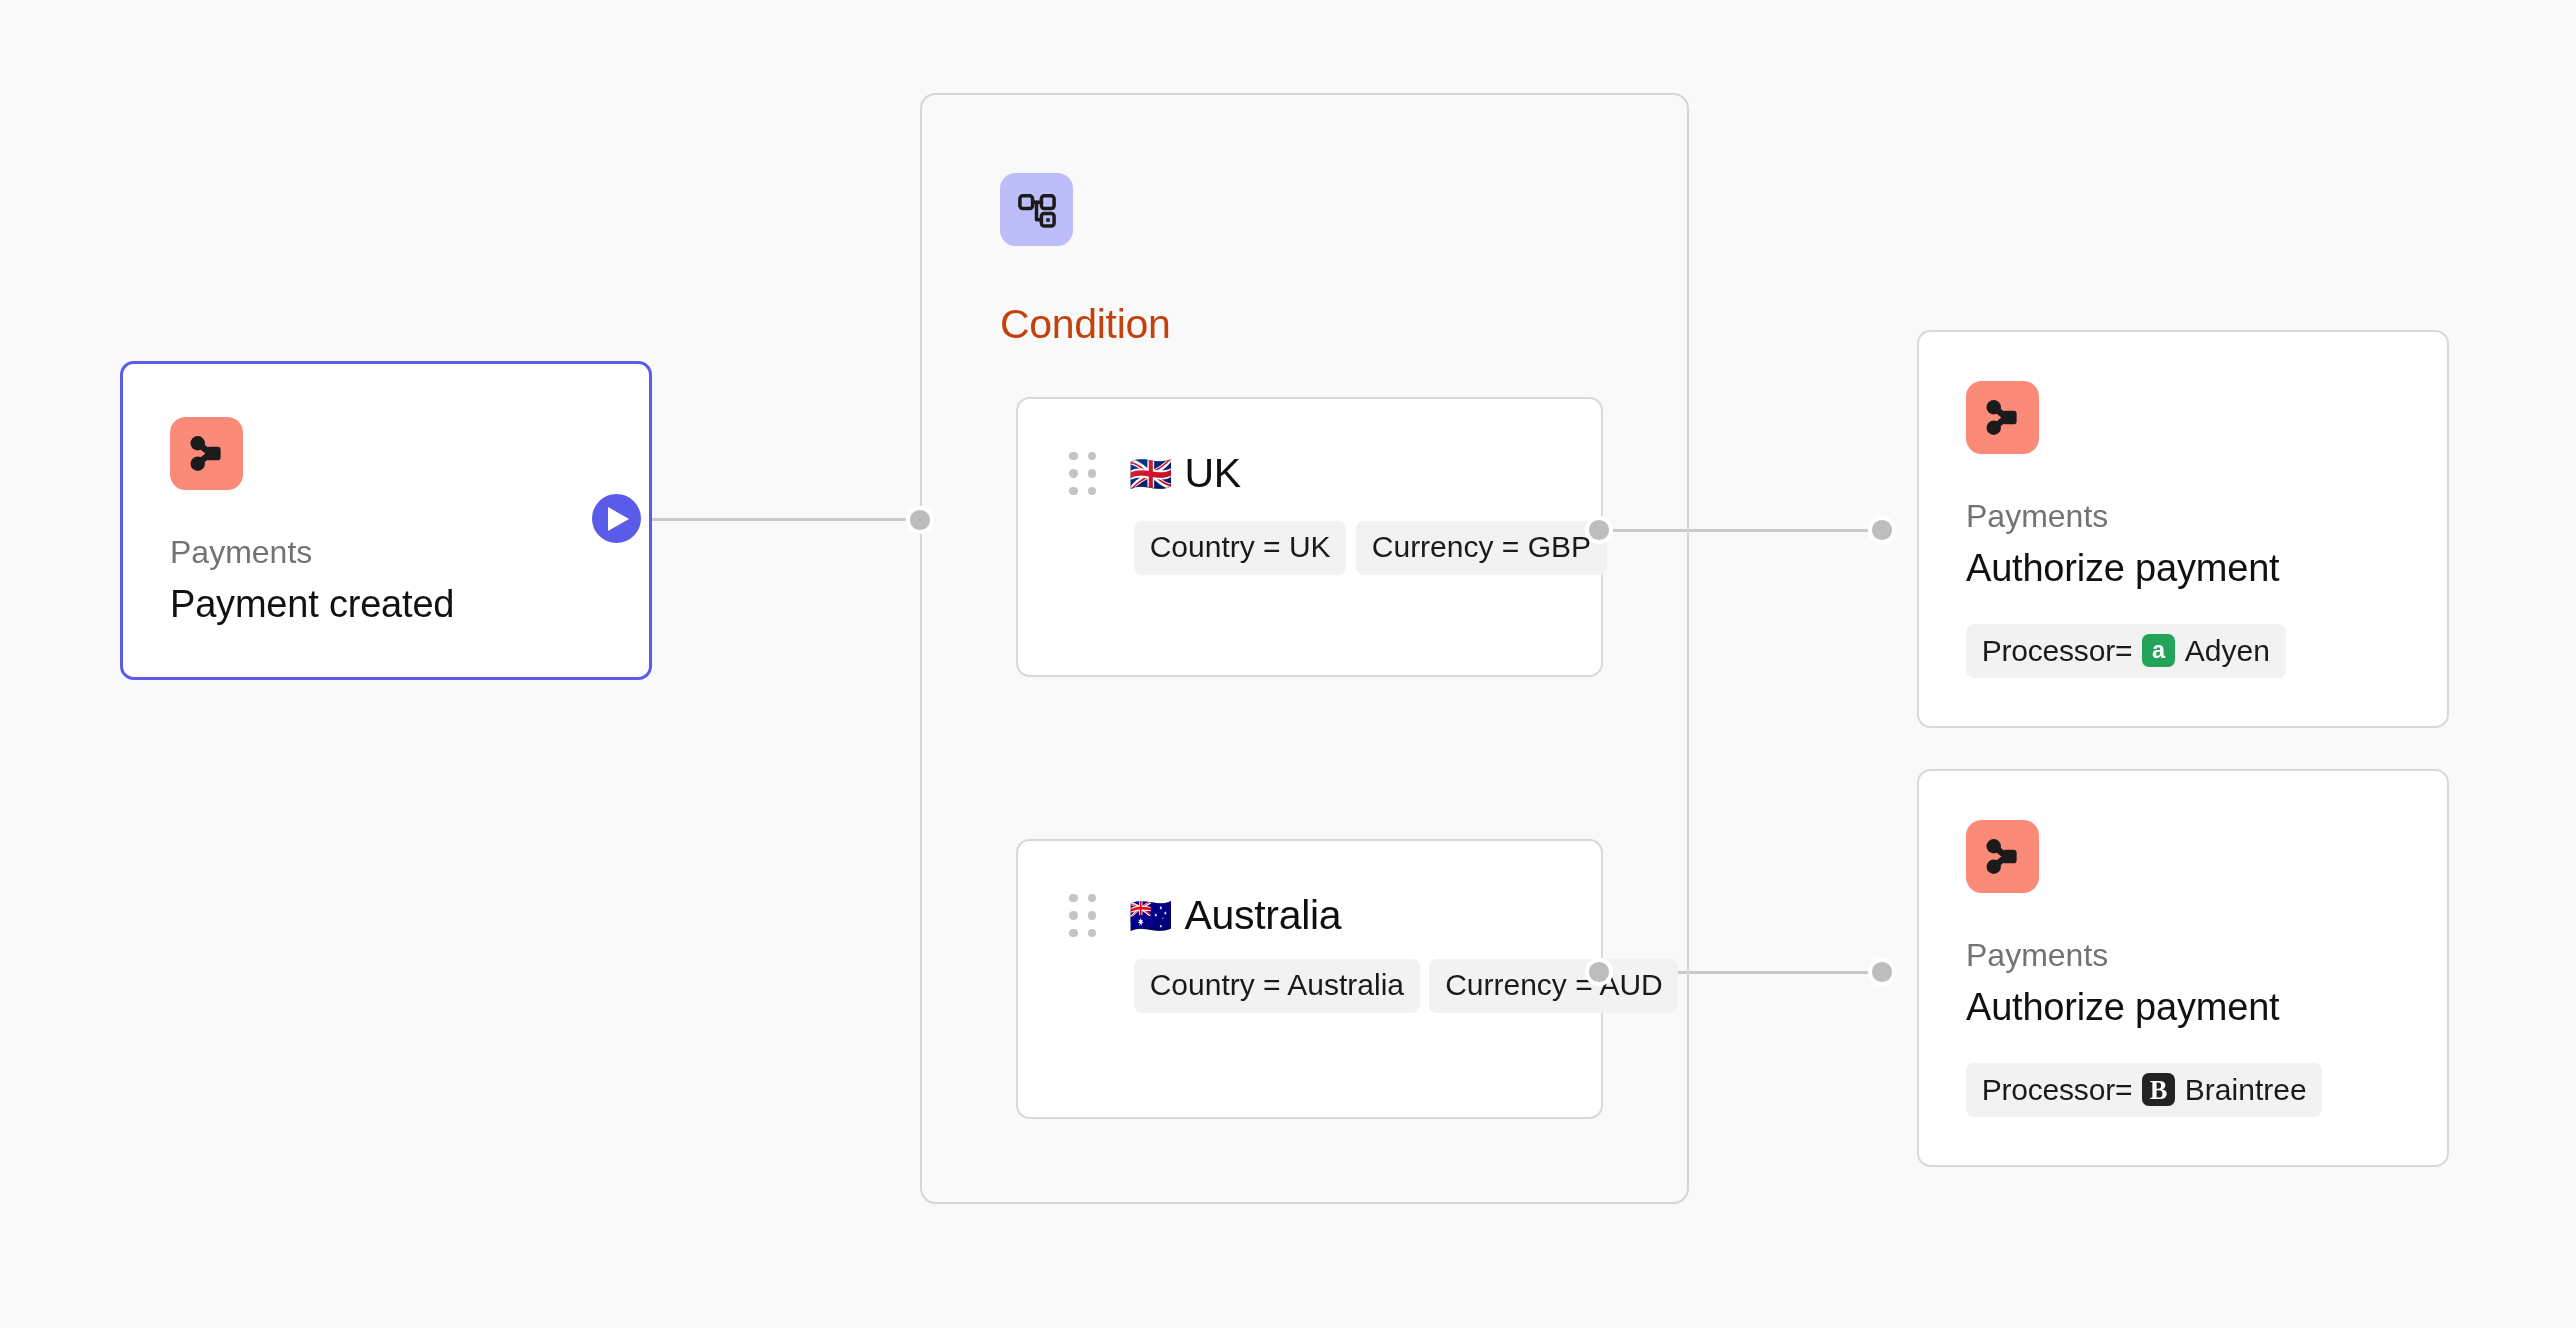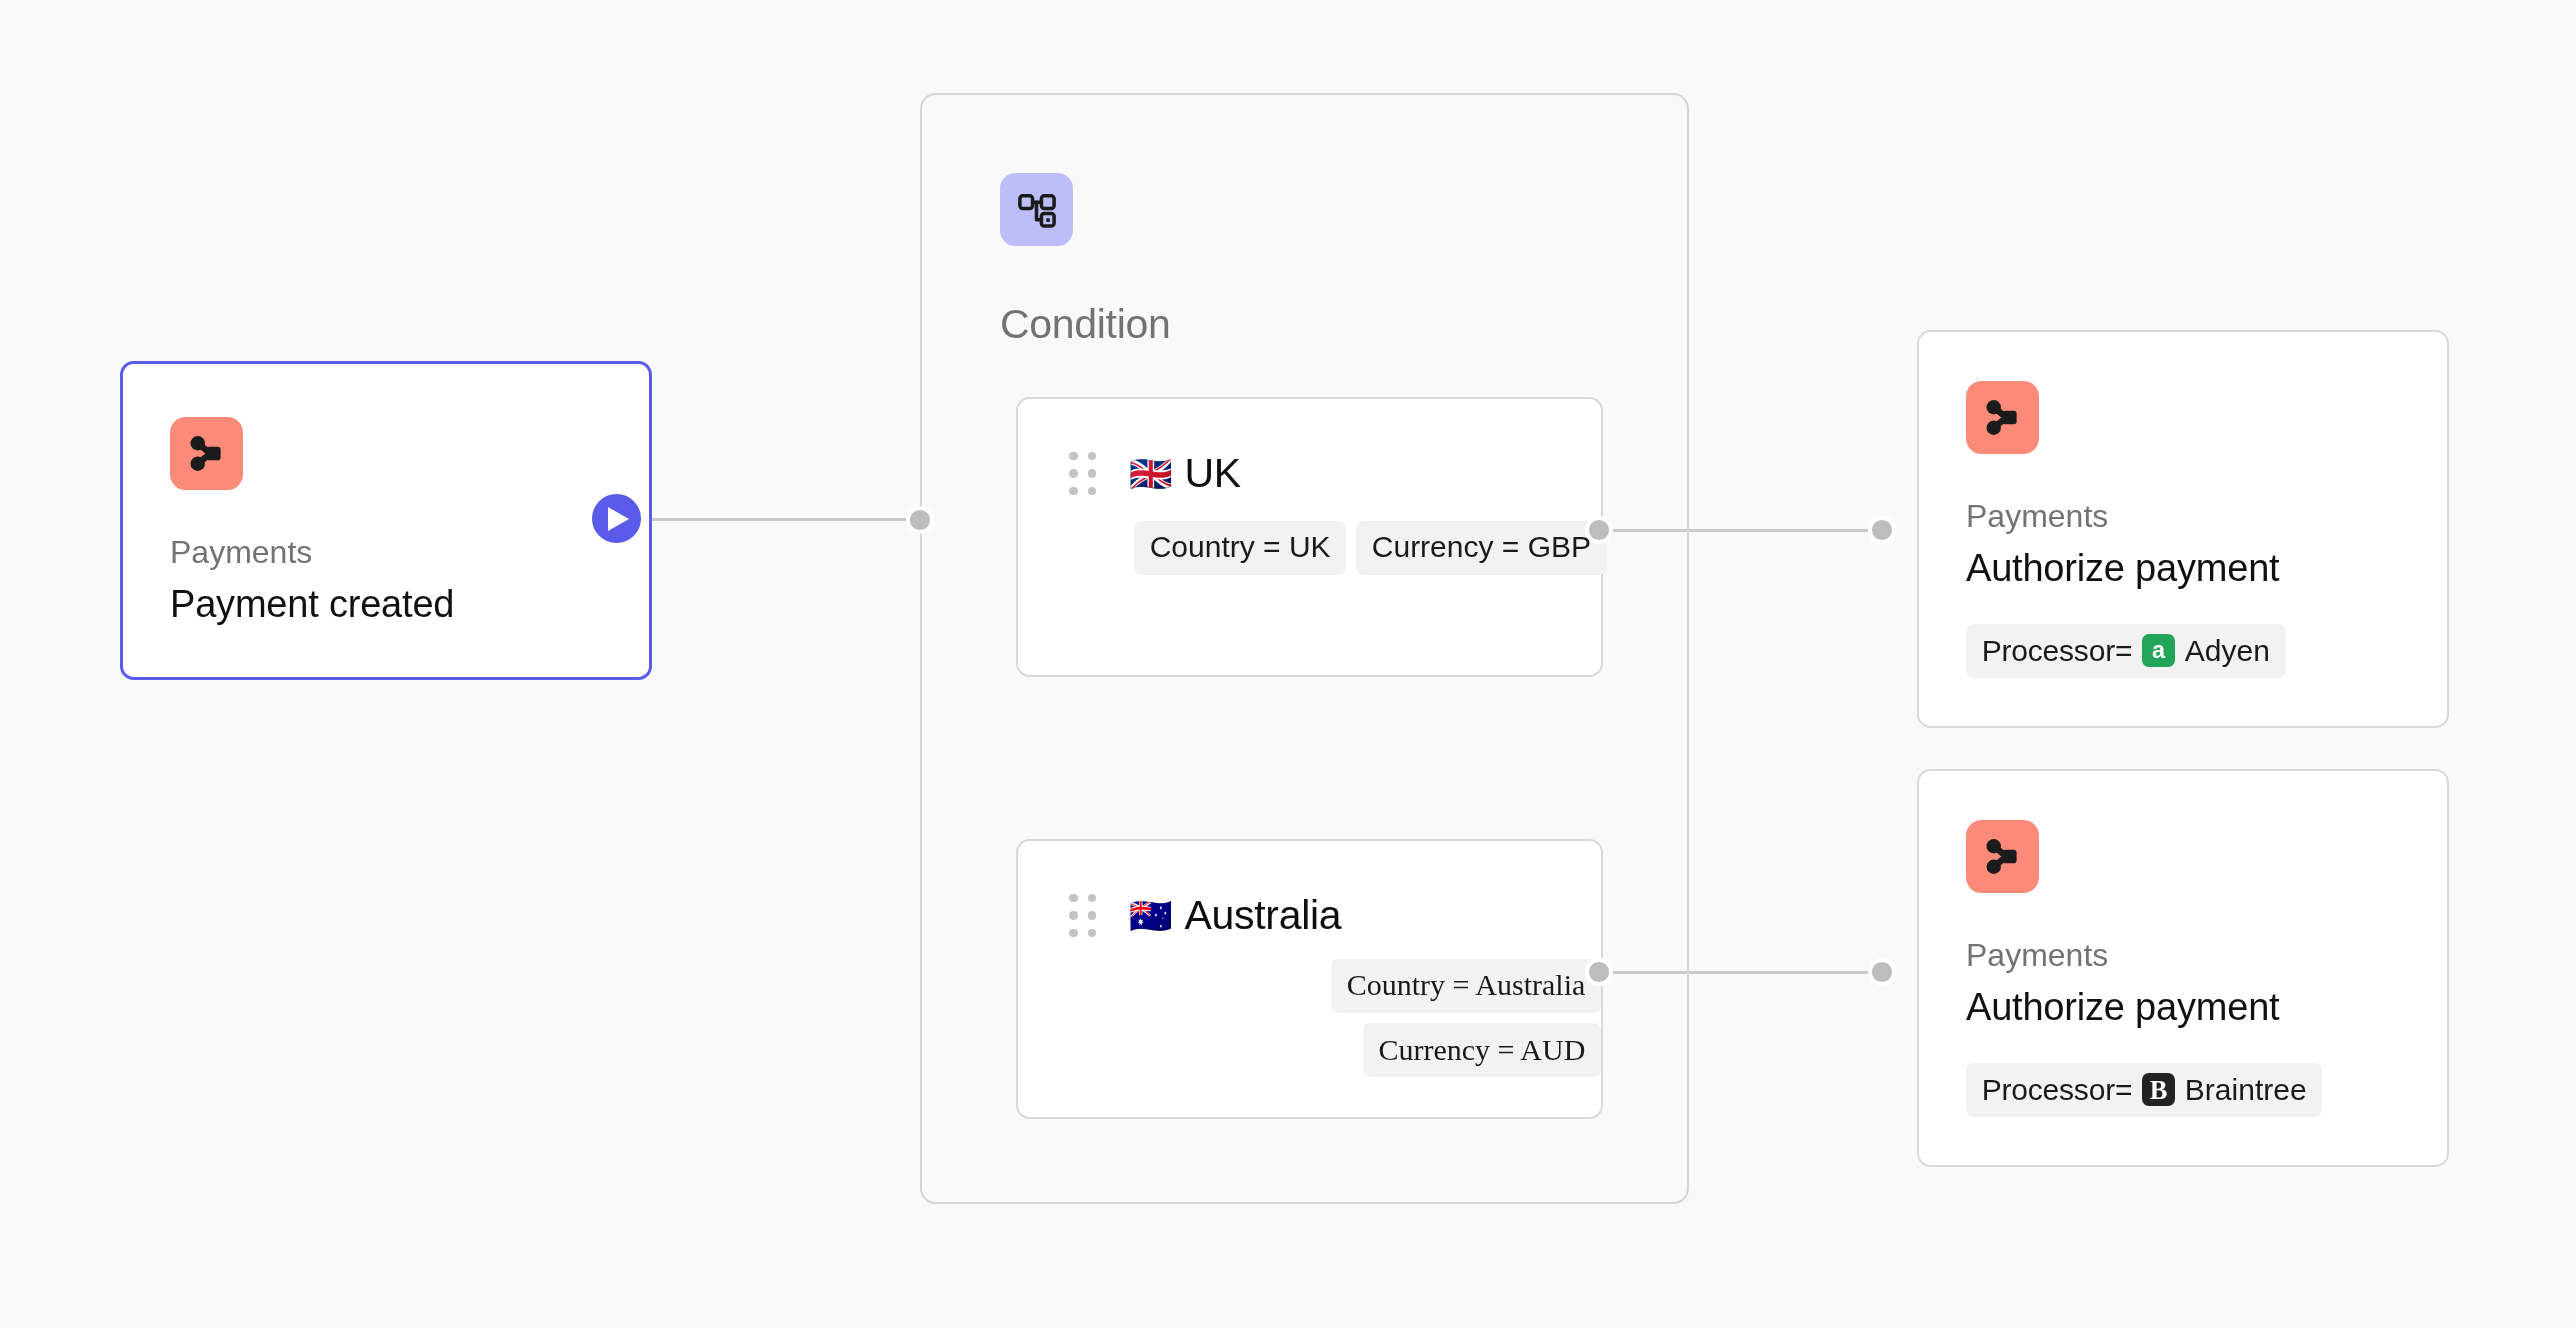--- a/index.html
+++ b/index.html
@@ -139,21 +139,21 @@
     width: 73px;
     height: 73px;
     border-radius: 15.7px;
     background: #bdbdfa;
     display: flex;
     align-items: center;
     justify-content: center;
   }
   .cond-title {
     font-size: 41px;
-    color: #737373;
+    color: #c2410c;
     letter-spacing: -0.3px;
   }
 
   .branch-card {
     position: absolute;
     background: #ffffff;
     border: 2px solid #d8d8d8;
     border-radius: 13.7px;
     z-index: 3;
   }
@@ -245,21 +245,21 @@
               <i></i>
               <i></i>
               <i></i>
               <i></i>
           </div>
           <div class="branch-name">
             <span class="flag">🇦🇺</span>
             <span>Australia</span>
           </div>
         </div>
-        <div style="margin:19.6px 0 0 65px; display:flex; flex-direction:column; align-items:flex-end; gap:9.8px;font-family:Liberation Serif, serif;">
+        <div style="margin:19.6px 0 0 65px; display:flex; align-items:flex-end; gap:9.8px;">
           <span class="pill">Country = Australia</span>
           <span class="pill">Currency = AUD</span>
         </div>
       </div>
     </div>
   </div>
 
   <div class="node-card selected" style="left:84px; top:361px; width:532px; height:319px;">
     <div style="padding:53px 0 0 47px;">
       <div class="app-icon">

